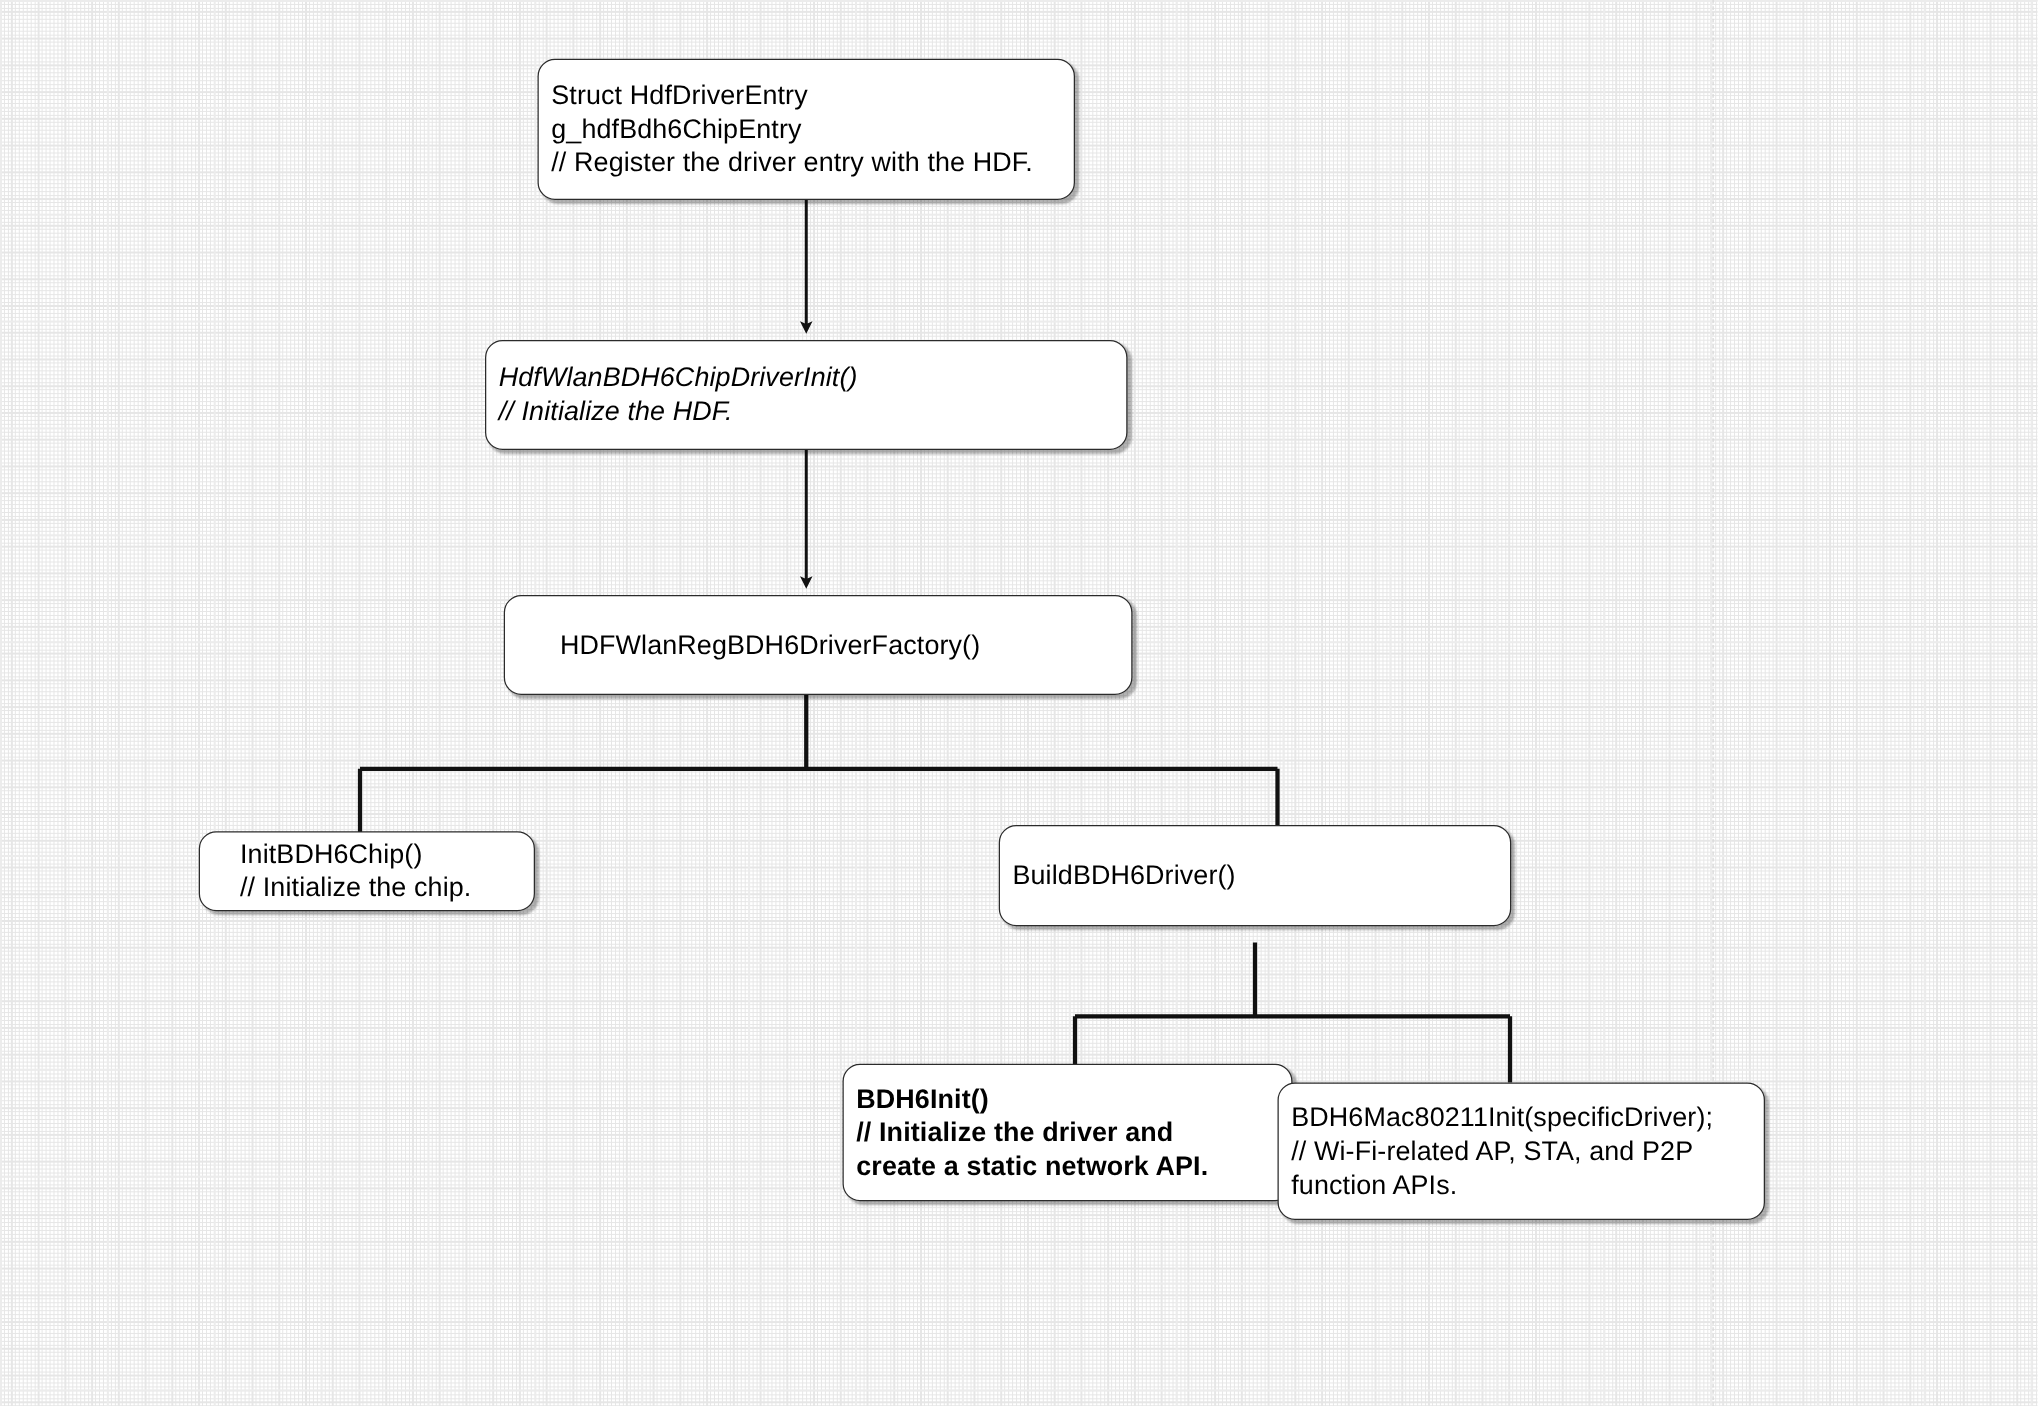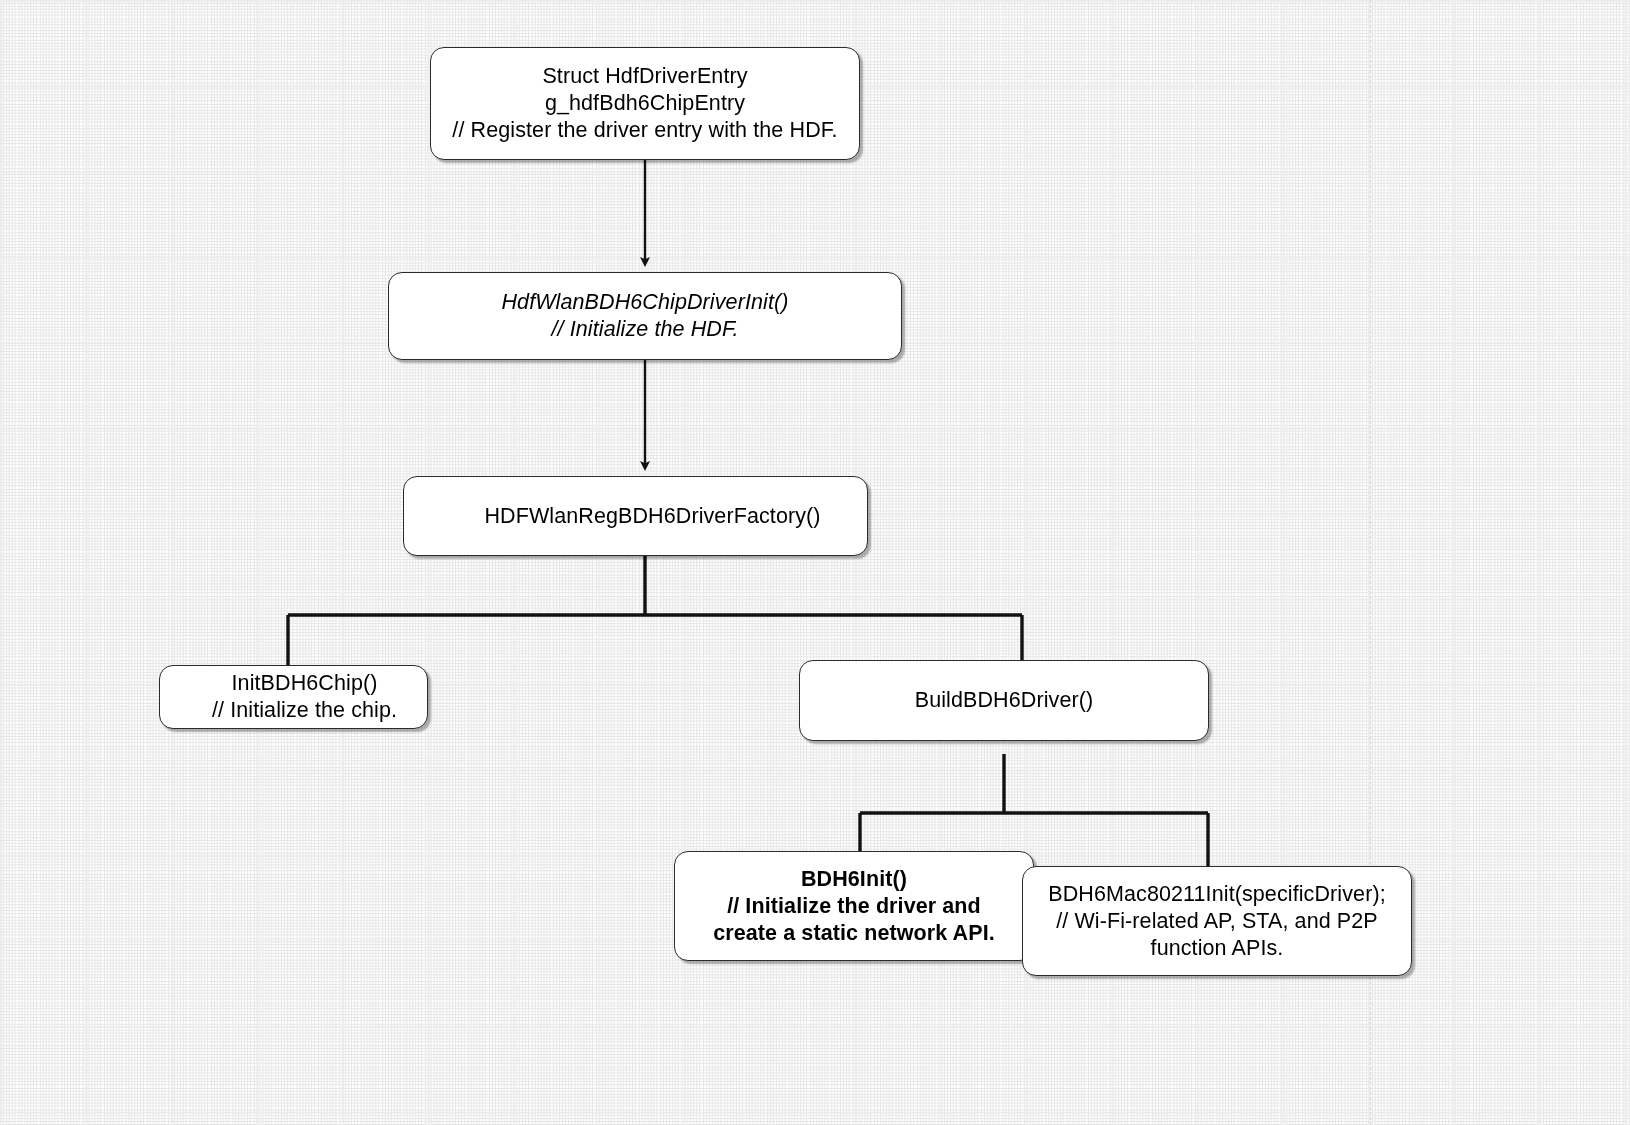--- a/index.html
+++ b/index.html
@@ -62,21 +62,20 @@
   .node {
     position: absolute;
     box-sizing: border-box;
     background: #ffffff;
     border: 1.8px solid #2b2b2b;
     border-radius: 14px;
     box-shadow: 3px 3px 2px rgba(0,0,0,0.30);
     display: flex;
     align-items: center;
     justify-content: center;
-    text-align: center;
     color: #000000;
     font-size: 21.5px;
     line-height: 27px;
     padding: 4px 10px;
     white-space: pre-line;
     letter-spacing: 0.1px;
   }
   .node span { display: block; width: 100%; }
 </style>
 </head>
@@ -122,21 +121,21 @@
   <span>Struct HdfDriverEntry
 g_hdfBdh6ChipEntry
 // Register the driver entry with the HDF.</span>
 </div>
 
 <div class="node" style="left: 388px; top: 272px; width: 514px; height: 88px; font-style: italic;">
   <span>HdfWlanBDH6ChipDriverInit()
 // Initialize the HDF.</span>
 </div>
 
-<div class="node" style="left: 403px; top: 476px; width: 465px; height: 80px; padding-left: 44px;">
+<div class="node" style="left: 403px; top: 476px; width: 503px; height: 80px; padding-left: 44px;">
   <span>HDFWlanRegBDH6DriverFactory()</span>
 </div>
 
 <div class="node" style="left: 159px; top: 665px; width: 269px; height: 64px; padding-left: 32px;">
   <span>InitBDH6Chip()
 // Initialize the chip.</span>
 </div>
 
 <div class="node" style="left: 799px; top: 660px; width: 410px; height: 81px;">
   <span>BuildBDH6Driver()</span>

